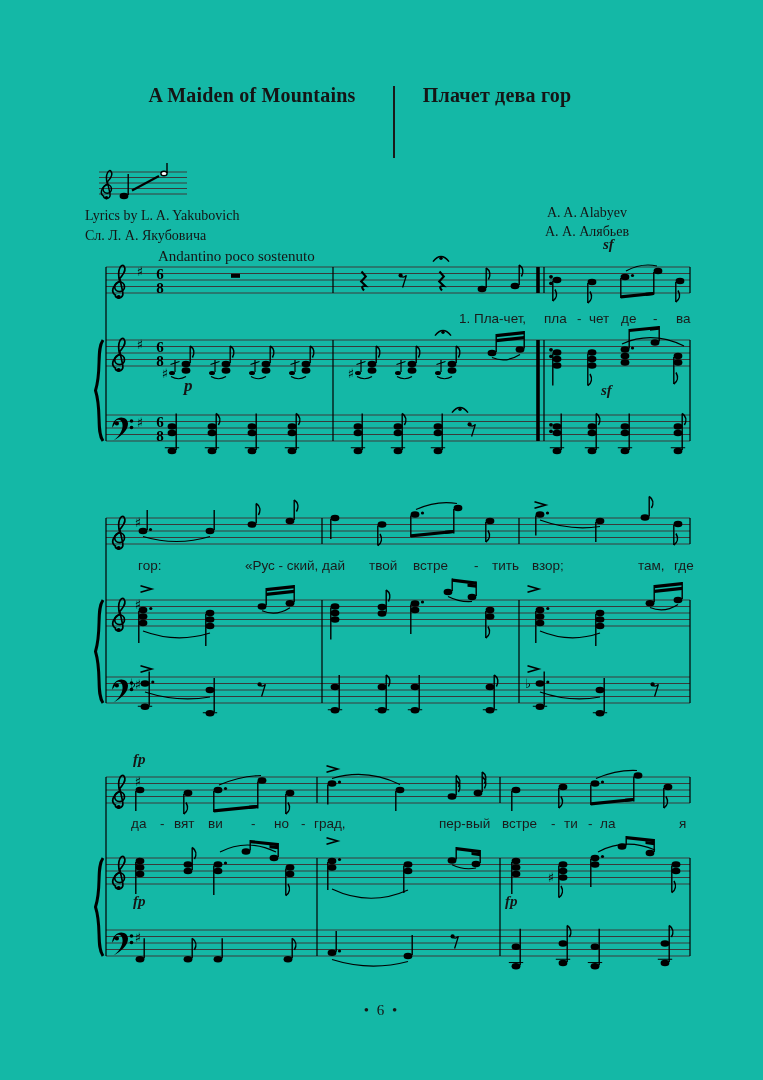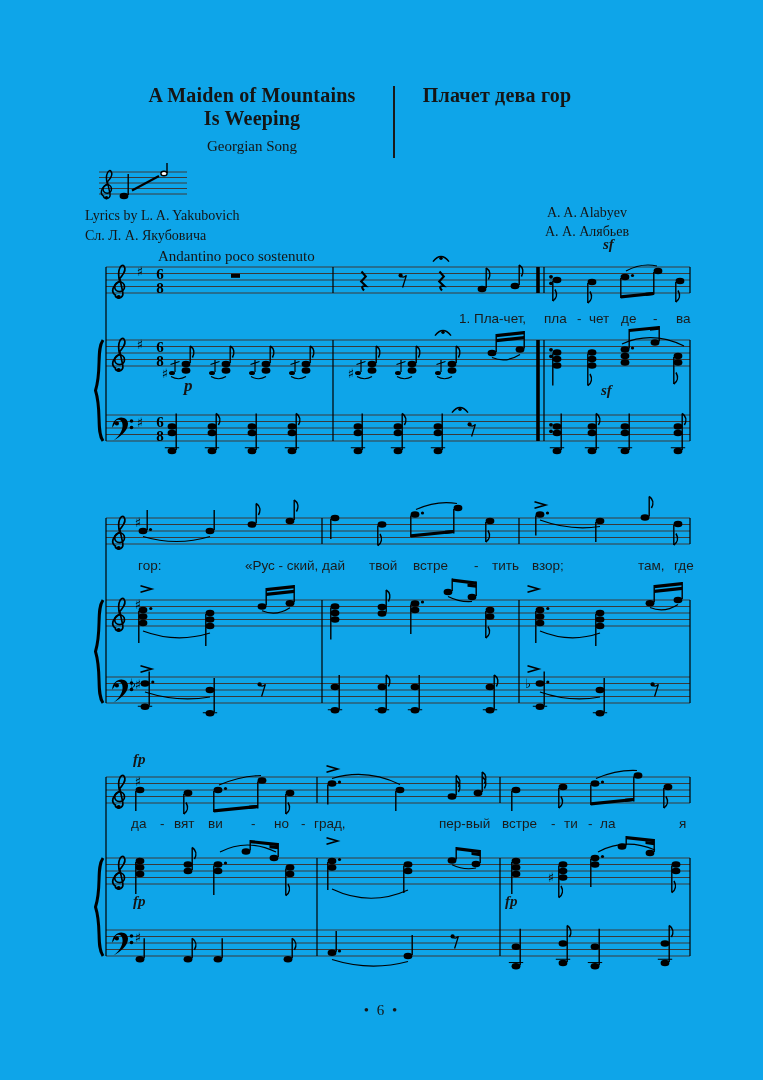--- a/index.html
+++ b/index.html
@@ -1,16 +1,16 @@
 <!DOCTYPE html>
 <html><head>
 <meta charset="utf-8">
 <style>
   html,body{margin:0;padding:0;background:#e8e8e8}
-  .page{position:relative;width:763px;height:1080px;margin:0 auto;background:#0ea5e9;
+  .page{position:relative;width:763px;height:1080px;margin:0 auto;background:#14b8a6;
         font-family:"Liberation Serif",serif;color:#151515;overflow:hidden}
   .abs{position:absolute}
   .title{font-weight:bold;font-size:20px;text-align:center;letter-spacing:.2px;line-height:1.15}
   .sub{font-size:15px;text-align:center}
   .credit{font-size:14px;white-space:nowrap}
   .credit.r{text-align:center}
   .tempo{font-weight:normal;font-size:15px;white-space:nowrap}
   .vrule{position:absolute;width:1.5px;background:#1a1a1a}
   .lyr{position:absolute;font-family:"Liberation Sans",sans-serif;font-size:13.5px;
        white-space:nowrap;color:#1a1a1a}
@@ -19,22 +19,20 @@
   .pageno{position:absolute;left:0;width:100%;text-align:center;font-size:15px;letter-spacing:2px}
   svg text.sg{font-family:"DejaVu Sans",sans-serif;font-size:13px}
   svg text.ts{font-family:"Liberation Serif",serif;font-size:15px;font-weight:bold}
 </style>
 </head>
 <body>
 
 <div class="page">
 
   <div class="abs title" style="left:106px;top:84px;width:292px">A Maiden of Mountains</div>
-  <div class="abs title" style="left:106px;top:107px;width:292px">Is Weeping</div>
-  <div class="abs sub" style="left:106px;top:138px;width:292px">Georgian Song</div>
   <div class="vrule" style="left:393px;top:86px;height:72px"></div>
   <div class="abs title" style="left:390px;top:84px;width:214px">Плачет дева гор</div>
 
   <div class="abs credit" style="left:85px;top:208px">Lyrics by L. A. Yakubovich</div>
   <div class="abs credit" style="left:85px;top:228px">Сл. Л. А. Якубовича</div>
   <div class="abs credit r" style="left:487px;top:205px;width:200px">A. A. Alabyev</div>
   <div class="abs credit r" style="left:487px;top:224px;width:200px">А. А. Алябьев</div>
 
   <div class="abs tempo" style="left:158px;top:248px">Andantino poco sostenuto</div>
 

